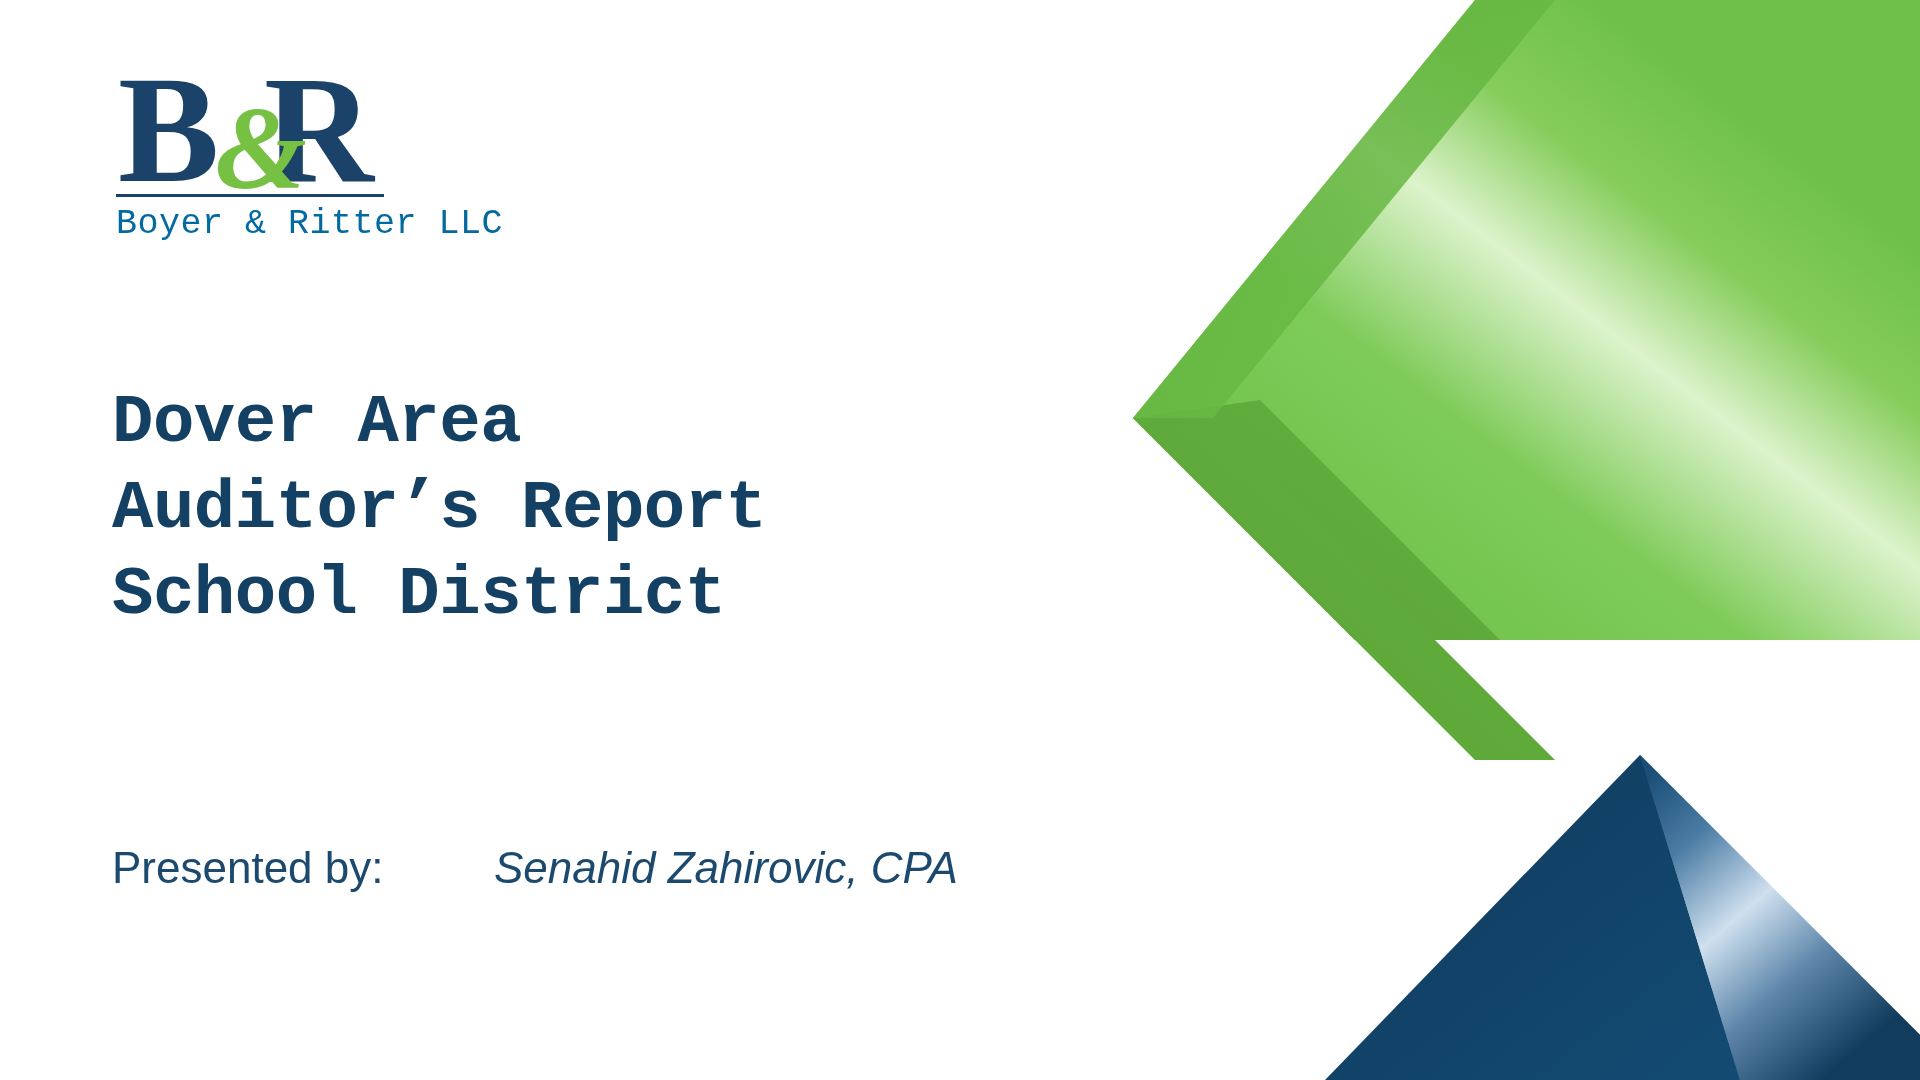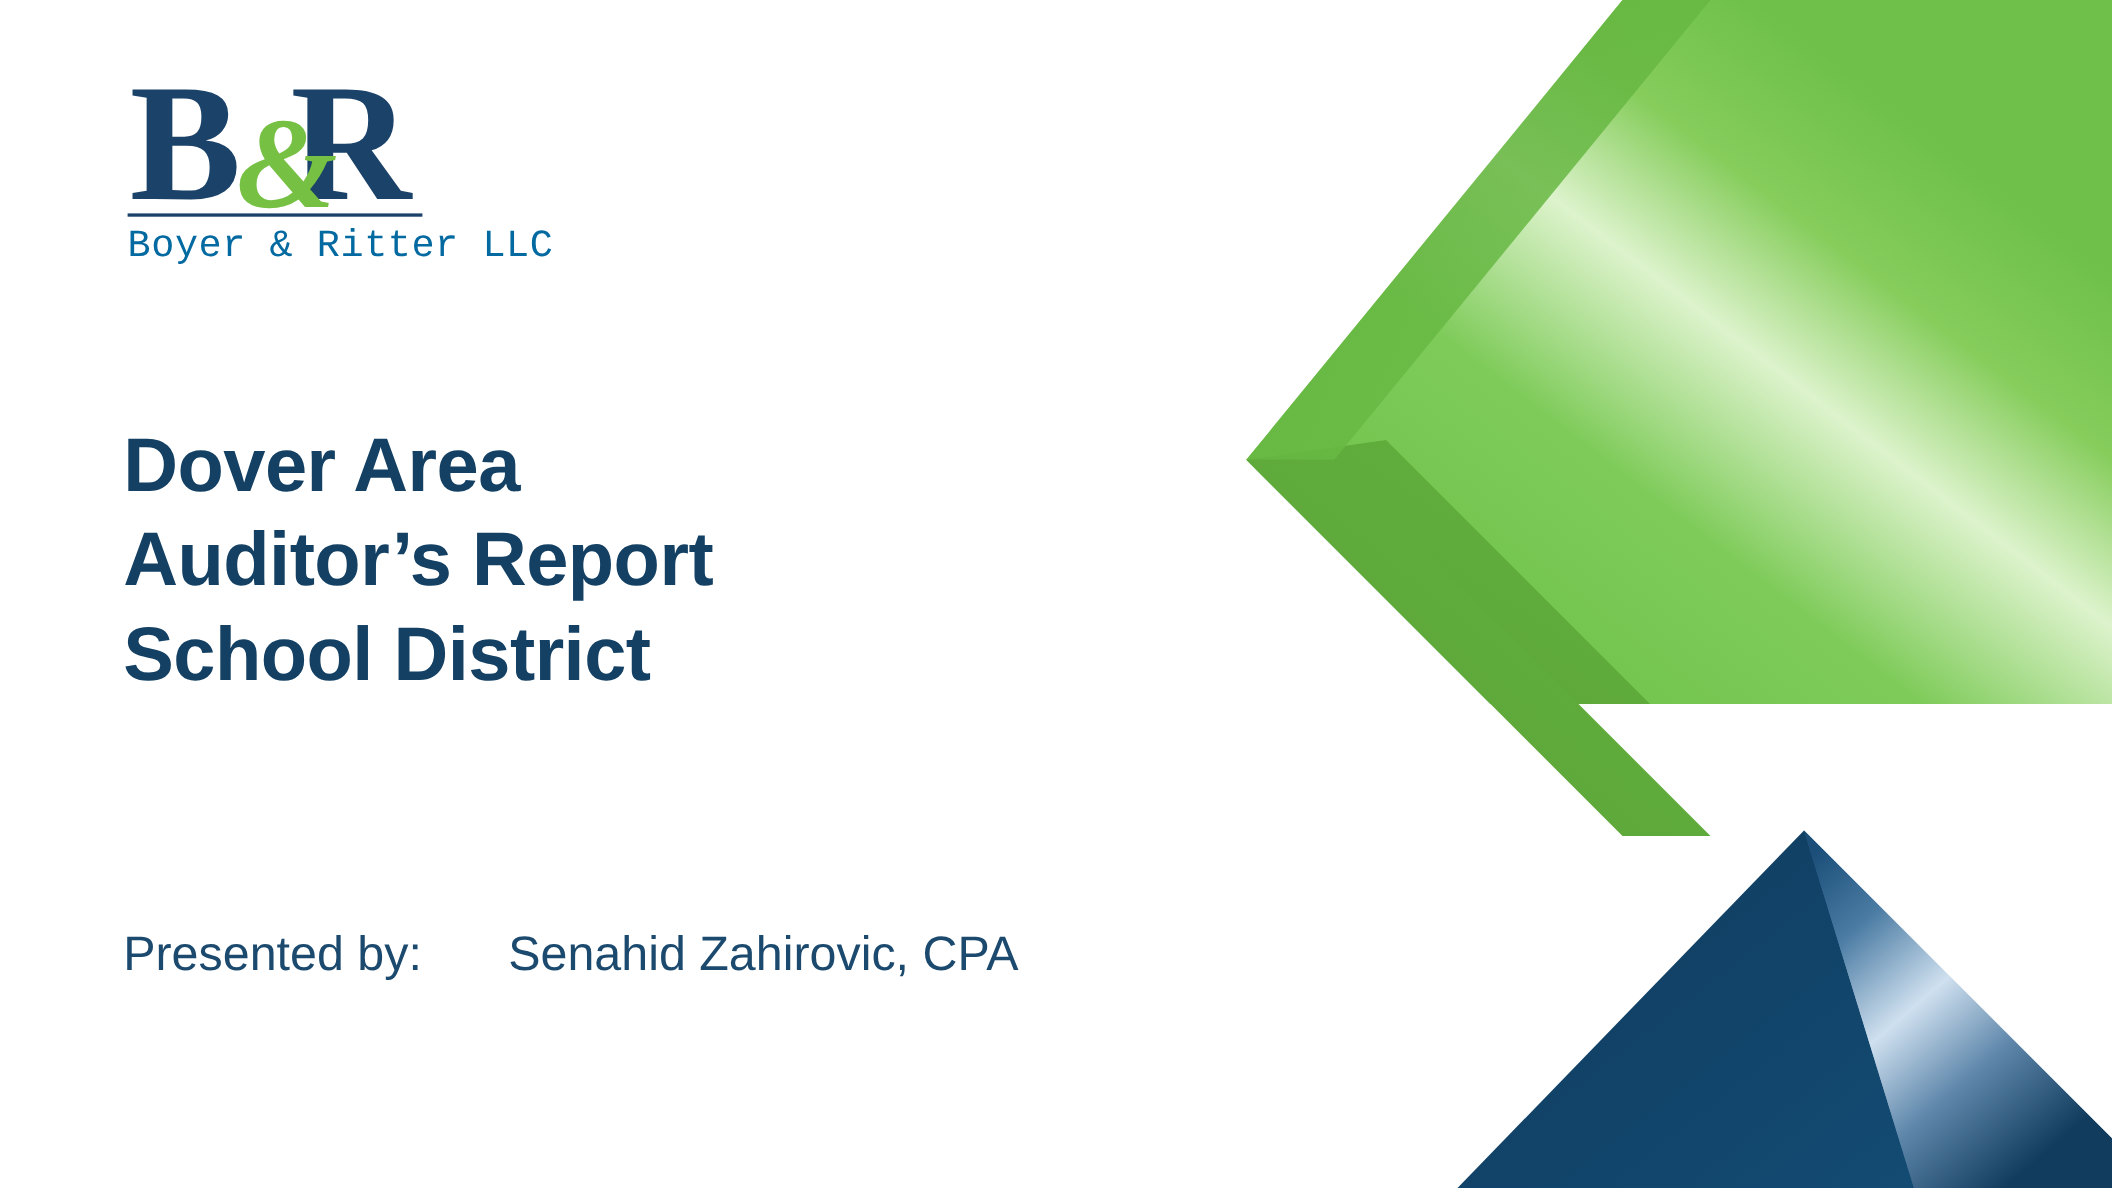--- a/index.html
+++ b/index.html
@@ -77,47 +77,49 @@
     white-space:nowrap;
   }
 
   
   .title-block{
     position:absolute;
     left:112px;top:380px;
     width:900px;
   }
   .title-line{
-    font-family:Liberation Sans, sans-serif;
+    font-family:Liberation Mono, monospace;
     font-weight:700;
     font-size:69px;
     line-height:86px;
     color:#134063;
     letter-spacing:-0.5px;
     white-space:nowrap;
   }
 
   
   .presenter-block{
     position:absolute;
     left:112px;top:835px;
     display:flex;
     align-items:flex-start;
     font-family:"Liberation Sans", sans-serif;
+    gap:32px;
   }
   .presenter-label{
     font-size:44px;
     line-height:66px;
     color:#1c4a6e;
     white-space:nowrap;
     width:350px;
     flex:0 0 350px;
   }
   .presenter-values{
     display:flex;
+    font-style:italic;
   }
   .presenter-value{
     font-size:44px;
     line-height:66px;
     color:#1c4a6e;
     white-space:nowrap;
   }
 </style>
 </head>
 <body>

